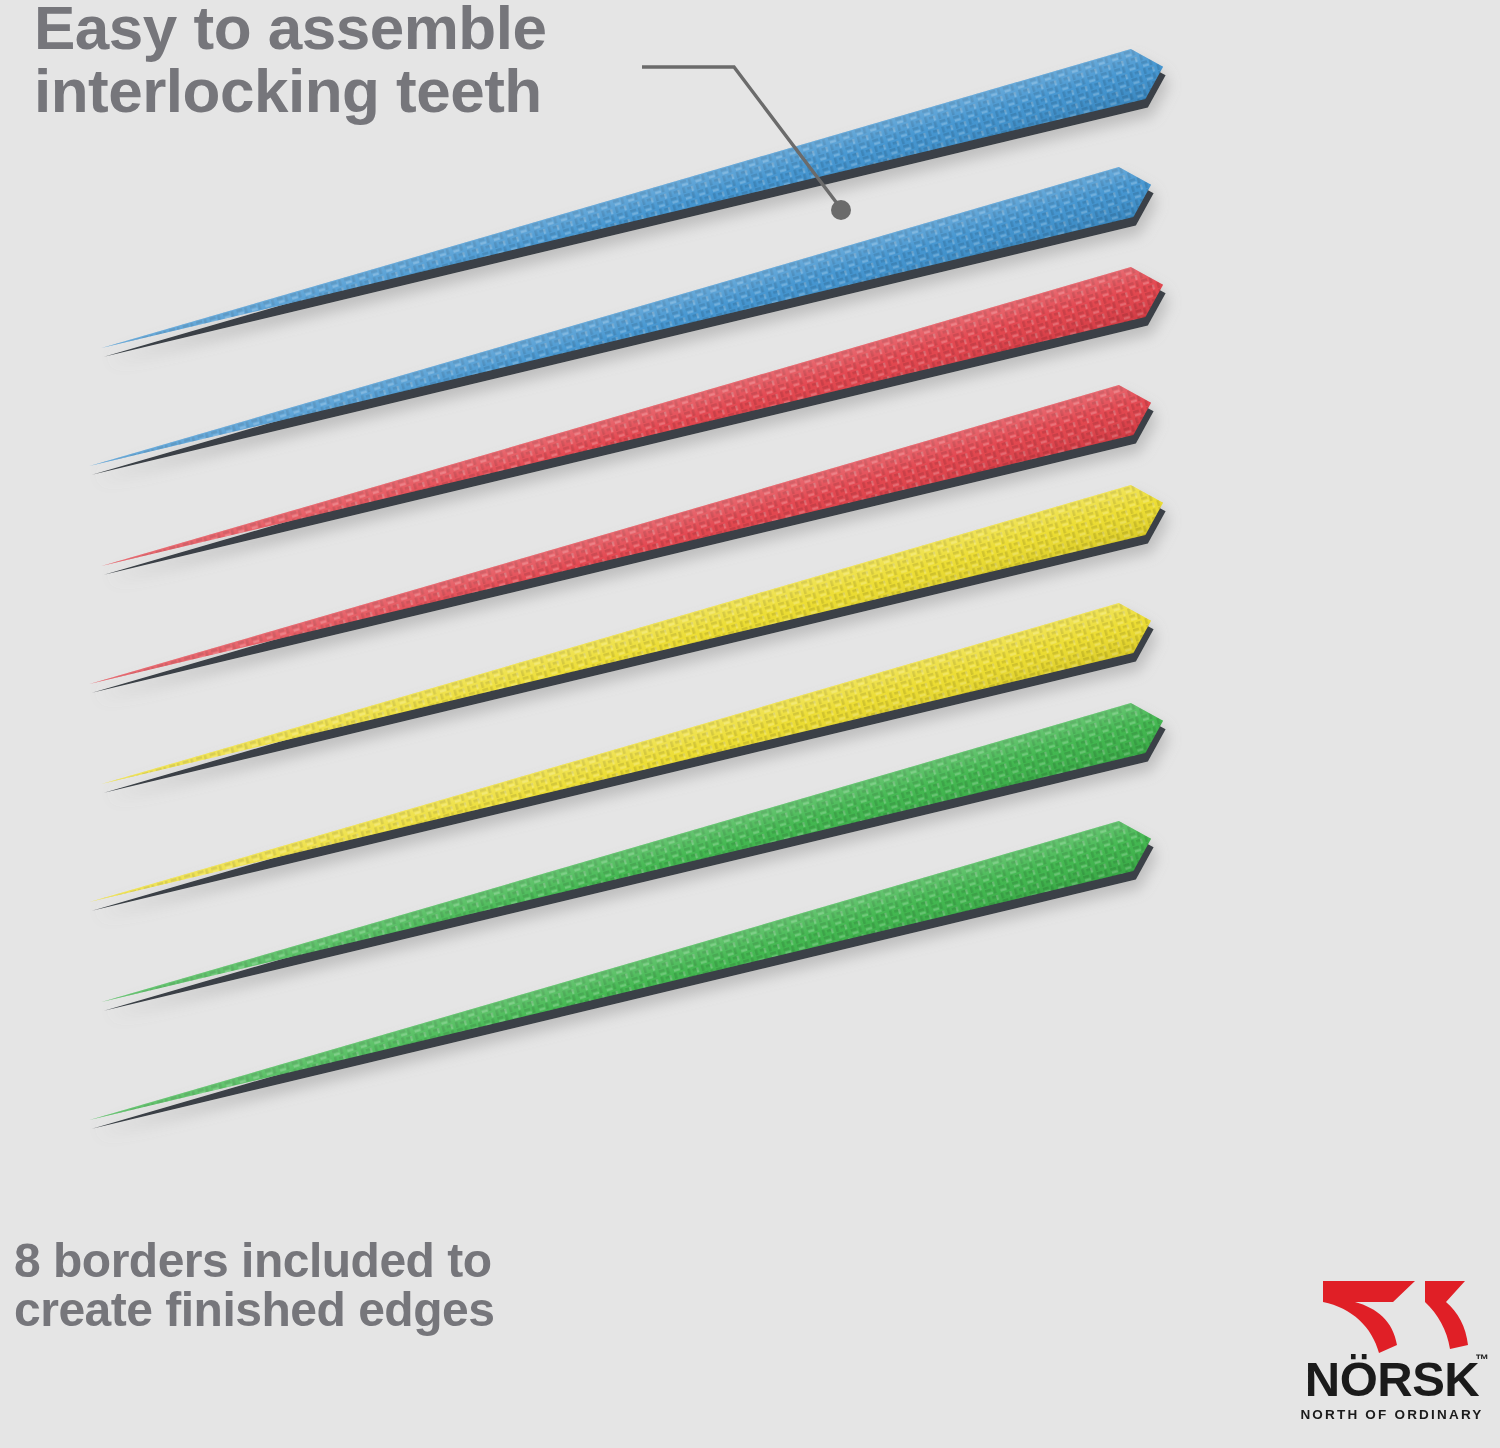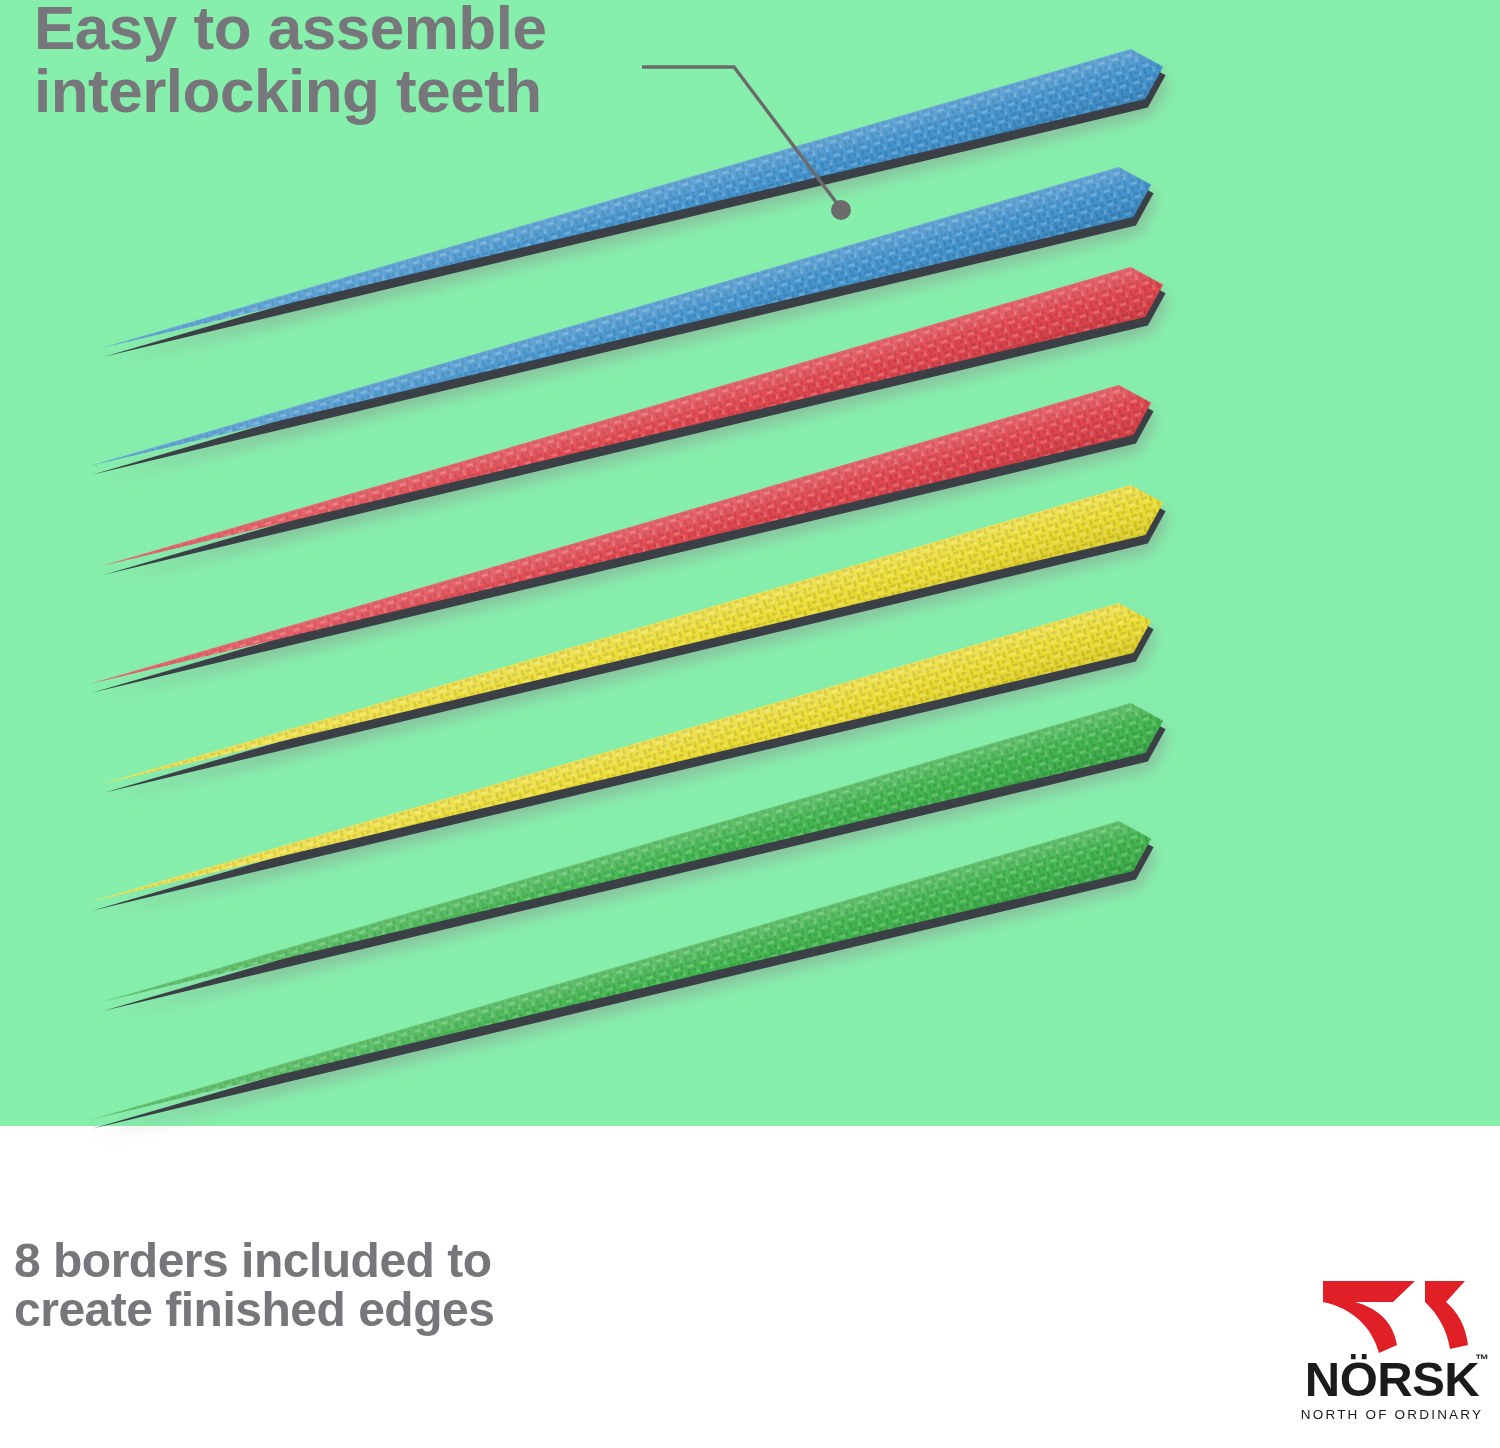--- a/index.html
+++ b/index.html
@@ -1,21 +1,21 @@
 <!DOCTYPE html>
 <html><head>
 <meta charset="utf-8">
 <title>Norsk Interlocking Foam Border Tiles</title>
 <style>
   html,body{margin:0;padding:0;background:#fff;}
   body{
     font-family:"Liberation Sans","DejaVu Sans",sans-serif;
     width:1500px;height:1448px;position:relative;overflow:hidden;background:#ffffff;
   }
-  #stage{position:absolute;left:0;top:0;width:1500px;height:1126px;background:#86efac;}
+  #stage{position:absolute;left:0;top:0;width:1500px;height:1448px;background:#e5e5e5;}
 
   
   .callout{
     position:absolute;
     color:#76767b;
     font-weight:700;
     letter-spacing:-0.5px;
     line-height:1.02;
     white-space:pre-line;
   }
@@ -54,21 +54,21 @@
   }
   #logo-tm{
     position:absolute;right:-2px;top:76px;
     font-size:14px;font-weight:700;color:#1b1b1b;
   }
   #logo-tagline{
     position:absolute;left:0;top:132px;width:190px;
     text-align:center;
     color:#1b1b1b;
     font-size:13.5px;
-    font-weight:400;
+    font-weight:700;
     letter-spacing:2.2px;
   }
 </style>
 </head>
 <body>
 
 <div id="stage">
 
   <svg id="product-illustration" viewBox="0 0 1500 1240" preserveAspectRatio="none" aria-label="Four interlocking foam border strips">
     <defs>

